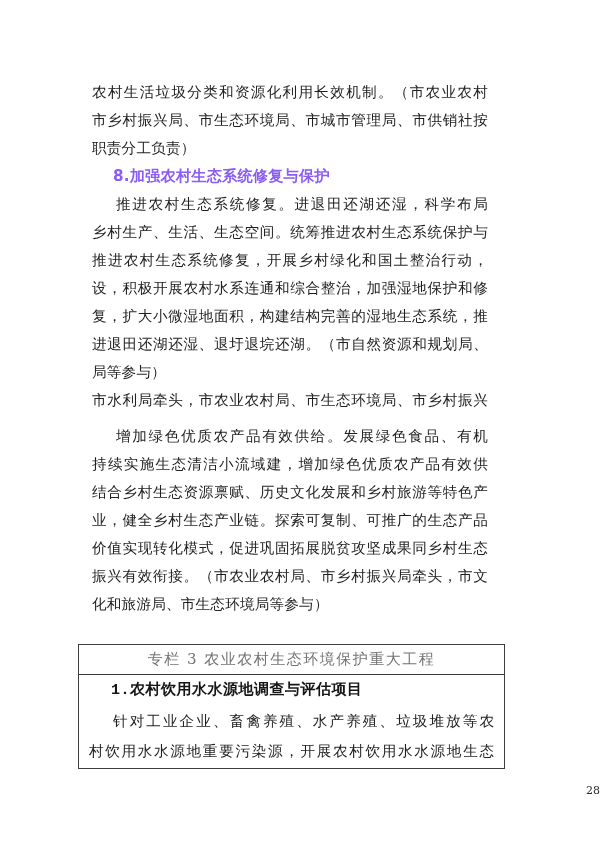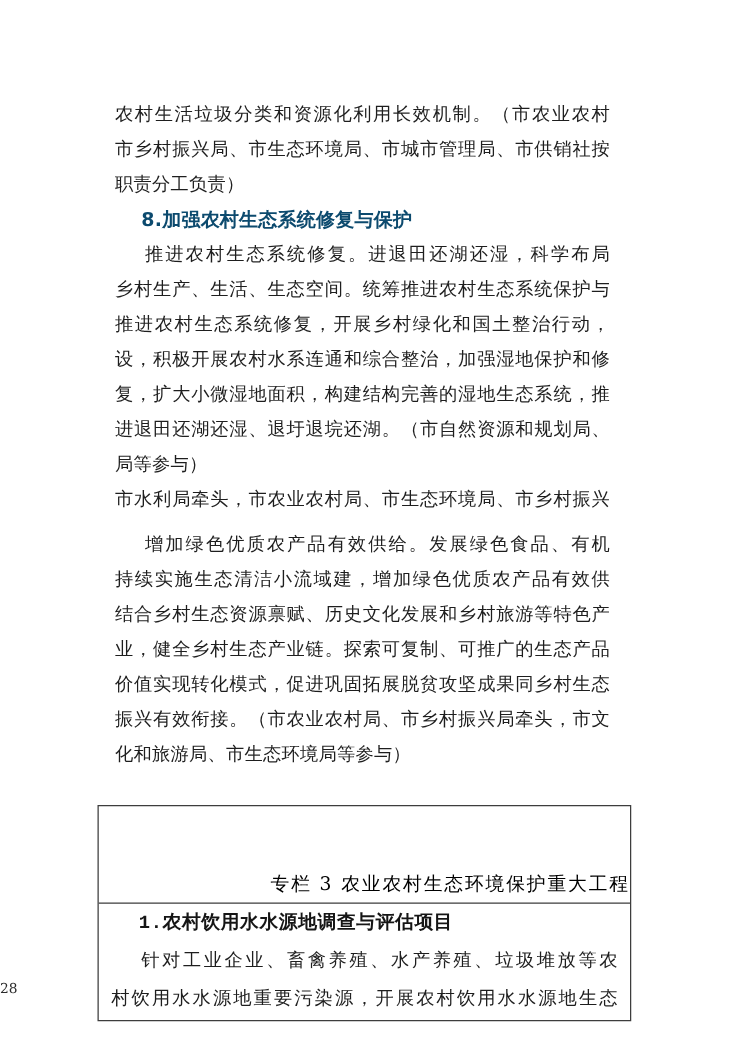--- a/index.html
+++ b/index.html
@@ -31,40 +31,39 @@
     letter-spacing: 0.2px;
   }
   .line.short { text-align-last: left; }
   .indent { text-indent: 24px; }
   .heading {
     font-weight: 700;
     font-family: "DejaVu Sans", sans-serif;
     text-align-last: left;
     font-size: 15.2px;
     text-indent: 21px;
-    color: #0c4a6e;
+    color: #8b5cf6;
   }
   .para-gap { margin-top: 8px; }
   .feature-box {
     position: absolute;
     left: 78px; top: 644px;
     width: 425px;
     border: 1px solid #3d3d3d;
     background: #ffffff;
     box-sizing: content-box;
   }
   .box-header {
     height: 29px;
     line-height: 29px;
     border-bottom: 1px solid #3d3d3d;
-    text-align: right;
+    text-align: center;
     font-size: 15px;
     letter-spacing: 1.5px;
-    color: #000000;
-    margin-top: 48px;
+    color: #737373;
   }
   .box-body {
     padding: 1px 10px 1px 10px;
     height: 91px;
     overflow: hidden;
     font-size: 14.6px;
   }
   .box-title {
     height: 30px;
     line-height: 30px;
@@ -79,21 +78,21 @@
     height: 30px;
     line-height: 30px;
     text-align: justify;
     text-align-last: justify;
     overflow: hidden;
   }
   .page-number {
     position: absolute;
     left: 0; top: 784px;
     width: 100%;
-    text-align: left;
+    text-align: right;
     font-size: 11px;
     color: #2a2a2a;
     font-family: "DejaVu Serif", serif;
   }
 </style>
 </head>
 <body>
 
 <div class="page">
 

